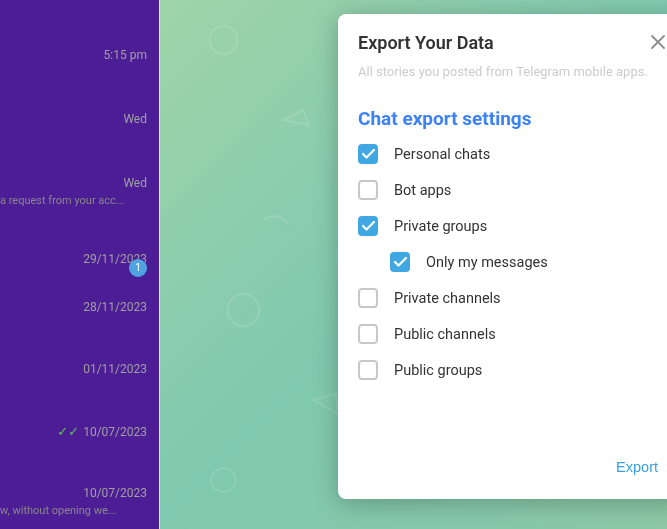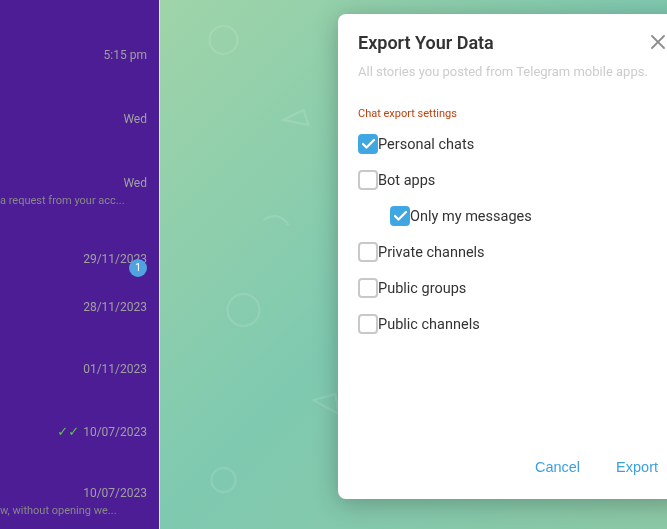--- a/index.html
+++ b/index.html
@@ -18,23 +18,23 @@
   .empty-hint { position: absolute; left: 370px; top: 246px; color: #fff; font-size: 14px; white-space: nowrap; text-shadow: 0 1px 2px rgba(0,0,0,0.15); }
 
   .modal { position: absolute; left: 178px; top: 14px; width: 350px; height: 485px; background: #fff; border-radius: 8px; box-shadow: 0 4px 24px rgba(0,0,0,0.25); display: flex; flex-direction: column; }
   .modal-header { display: flex; align-items: center; justify-content: space-between; padding: 16px 18px 10px 20px; }
   .modal-title { font-size: 18px; font-weight: 600; color: #333; }
   .close-btn { width: 24px; height: 24px; display: flex; align-items: center; justify-content: center; cursor: pointer; color: #8e8e8e; border-radius: 4px; }
   .close-btn svg { width: 14px; height: 14px; }
 
   .modal-body { flex: 1; overflow-y: auto; padding: 0 20px 10px 20px; position: relative; }
   .fade-top { font-size: 13px; color: #ccc; margin-bottom: 28px; white-space: nowrap; overflow: hidden; }
-  .section-title { font-size: 11px; font-weight: 400; color: #c2410c; margin-bottom: 14px; }
+  .section-title { font-size: 19px; font-weight: 700; color: #3b82f6; margin-bottom: 14px; }
 
-  .check-row { display: flex; align-items: center; margin-bottom: 16px; cursor: pointer; }
+  .check-row { display: flex; align-items: center; gap: 16px; margin-bottom: 16px; cursor: pointer; }
   .check-row.indented { padding-left: 32px; text-align: right; }
   .checkbox { width: 20px; height: 20px; border: 2px solid #c8c8c8; border-radius: 4px; flex-shrink: 0; display: flex; align-items: center; justify-content: center; }
   .checkbox.checked { background: #40a7e3; border-color: #40a7e3; }
   .checkbox.checked svg { width: 13px; height: 10px; }
   .check-label { font-size: 14.5px; color: #333; }
 
   .modal-footer { display: flex; justify-content: flex-end; gap: 28px; padding: 12px 26px 18px 20px; }
   .footer-btn { background: none; border: none; color: #3ba0e0; font-size: 14.5px; font-weight: 500; cursor: pointer; padding: 6px 4px; }
 
   .modal-body::-webkit-scrollbar { width: 5px; }
@@ -101,40 +101,47 @@
               <svg viewBox="0 0 13 10">
                 <path d="M1 5 L4.5 8.5 L12 1" stroke="#fff" stroke-width="2.2" fill="none" stroke-linecap="round" stroke-linejoin="round"></path>
               </svg>
             </div>
             <span class="check-label">Personal chats</span>
           </div>
           <div class="check-row">
             <div class="checkbox"></div>
             <span class="check-label">Bot apps</span>
           </div>
+          <div class="check-row">
+            <div class="checkbox checked">
+              <svg viewBox="0 0 13 10">
+                <path d="M1 5 L4.5 8.5 L12 1" stroke="#fff" stroke-width="2.2" fill="none" stroke-linecap="round" stroke-linejoin="round"></path>
+              </svg>
+            </div>
+            <span class="check-label">Private groups</span>
+          </div>
           <div class="check-row indented">
             <div class="checkbox checked">
               <svg viewBox="0 0 13 10">
                 <path d="M1 5 L4.5 8.5 L12 1" stroke="#fff" stroke-width="2.2" fill="none" stroke-linecap="round" stroke-linejoin="round"></path>
               </svg>
             </div>
             <span class="check-label">Only my messages</span>
           </div>
           <div class="check-row">
             <div class="checkbox"></div>
             <span class="check-label">Private channels</span>
           </div>
           <div class="check-row">
             <div class="checkbox"></div>
-            <span class="check-label">Public groups</span>
+            <span class="check-label">Public channels</span>
           </div>
           <div class="check-row">
             <div class="checkbox"></div>
-            <span class="check-label">Public channels</span>
+            <span class="check-label">Public groups</span>
           </div>
         </div>
     </div>
     <div class="modal-footer">
-      <button class="footer-btn">Cancel</button>
       <button class="footer-btn">Export</button>
     </div>
   </div>
 </div>
 
 </body></html>

